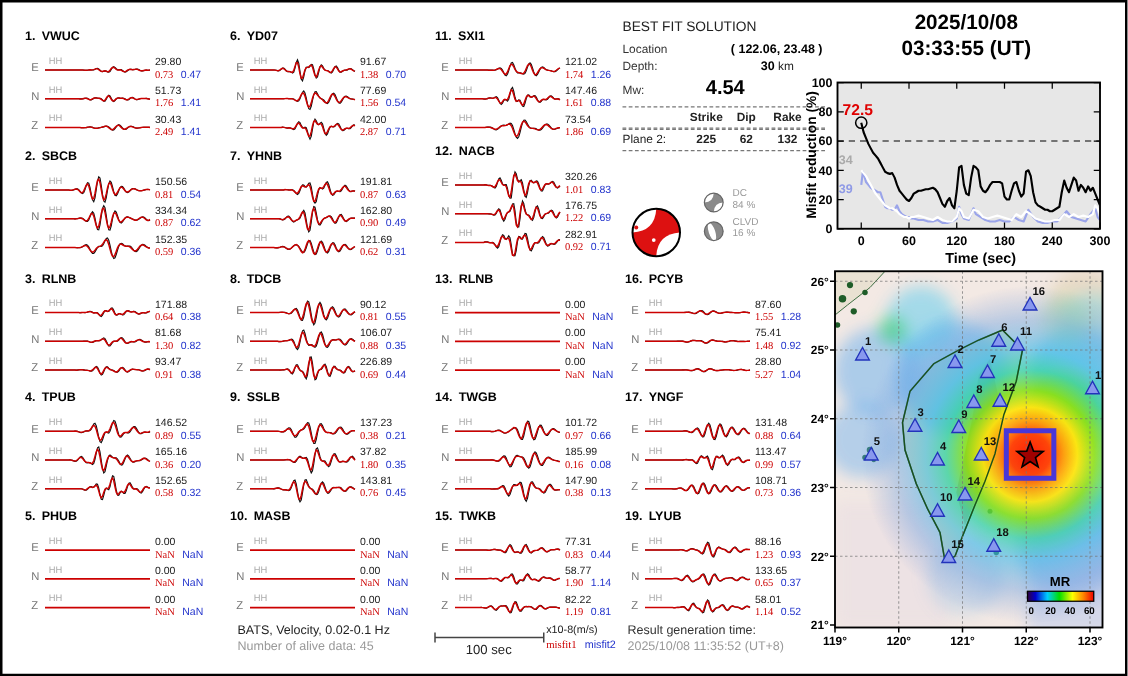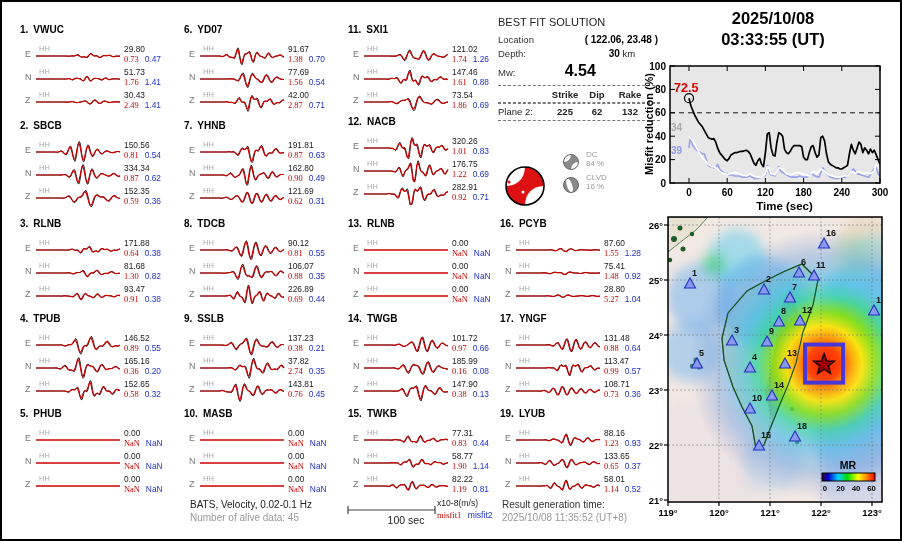--- a/index.html
+++ b/index.html
@@ -28,21 +28,21 @@
   .t-num{font-weight:bold;}
   .decomp{position:absolute;left:556px;top:148px;width:100px;}
   .d-item{position:relative;height:22px;margin-bottom:1px;}
   .d-ic{position:absolute;left:4px;top:3px;}
   .d-tx{position:absolute;left:28px;top:0;font-size:8px;color:#999;line-height:9px;}
   .rt-title{position:absolute;left:640px;top:6px;width:262px;text-align:center;
             font-weight:bold;font-size:16.5px;color:#000;line-height:21px;}
   .foot{position:absolute;font-size:10px;white-space:nowrap;text-align:center;}
   .gray{color:#999;}
   .scalebar{position:absolute;left:345px;top:503px;}
-  .scalebar-label{position:absolute;left:360px;top:512px;width:88px;text-align:center;font-size:10.5px;color:#222;}
+  .scalebar-label{position:absolute;left:345px;top:512px;width:88px;text-align:center;font-size:10.5px;color:#222;}
   .units{position:absolute;left:435px;top:496px;font-size:8.6px;color:#222;}
   .mflegend{position:absolute;left:435px;top:508px;font-size:8.6px;text-align:center;}
   svg{display:block;}
 </style>
 </head>
 <body>
 
 <div class="page">
 
   <div id="stations-root">
@@ -371,21 +371,21 @@
         </div>
         <div class="ch-row" style="top: 42px;">
           <span class="ch-l">N</span>
           <svg class="tr" width="86" height="24">
             <text x="3" y="8" font-size="7.5" fill="#aaa">HH</text>
             <polyline points="0,13.0 1,13.0 2,13.0 3,13.0 4,13.0 5,13.0 6,13.0 7,13.0 8,13.0 9,13.0 10,13.0 11,13.0 12,13.0 13,13.0 14,13.0 15,13.0 16,13.0 17,13.0 18,13.0 19,13.0 20,13.0 21,13.0 22,13.0 23,13.0 24,13.0 25,13.0 26,13.0 27,13.0 28,12.9 29,12.8 30,12.7 31,12.6 32,12.8 33,13.4 34,14.3 35,15.0 36,15.0 37,13.9 38,12.2 39,10.5 40,10.0 41,10.5 42,11.4 43,11.7 44,11.2 45,10.9 46,12.4 47,16.1 48,20.7 49,23.3 50,21.7 51,16.1 52,9.0 53,4.0 54,3.3 55,6.3 56,10.4 57,13.3 58,14.0 59,13.7 60,13.9 61,15.4 62,17.4 63,18.4 64,17.2 65,14.1 66,10.6 67,8.2 68,7.9 69,9.6 70,12.0 71,14.0 72,14.8 73,14.6 74,14.1 75,14.0 76,14.4 77,14.8 78,14.5 79,13.3 80,11.6 81,10.3 82,10.0 83,11.0 84,12.6" fill="none" stroke="#111" stroke-width="0.9"></polyline>
             <polyline points="0,13.0 1,13.0 2,13.0 3,13.0 4,13.0 5,13.0 6,13.0 7,13.0 8,13.0 9,13.0 10,13.0 11,13.0 12,13.0 13,13.0 14,13.0 15,13.0 16,13.0 17,13.0 18,13.0 19,13.0 20,13.0 21,13.0 22,13.0 23,13.0 24,13.0 25,13.0 26,13.0 27,13.0 28,12.9 29,12.8 30,12.7 31,12.8 32,13.1 33,13.6 34,14.3 35,14.6 36,14.2 37,13.1 38,11.8 39,10.9 40,10.7 41,11.1 42,11.6 43,11.6 44,11.5 45,12.1 46,14.3 47,17.7 48,20.5 49,20.9 50,17.8 51,12.5 52,7.5 53,5.0 54,5.8 55,8.7 56,11.7 57,13.4 58,13.8 59,14.0 60,14.9 61,16.3 62,17.4 63,17.1 64,15.1 65,12.3 66,9.8 67,8.7 68,9.3 69,11.1 70,12.9 71,14.2 72,14.5 73,14.3 74,14.1 75,14.2 76,14.4 77,14.3 78,13.6 79,12.4 80,11.1 81,10.5 82,10.9 83,12.0 84,13.2" fill="none" stroke="#cc0000" stroke-width="1.2"></polyline>
           </svg>
           <div class="vals">
             <div class="amp">37.82</div>
-            <div><span class="m1">2.74</span><span class="m2">0.35</span></div>
+            <div><span class="m1">1.80</span><span class="m2">0.35</span></div>
           </div>
         </div>
         <div class="ch-row" style="top: 65px;">
           <span class="ch-l">Z</span>
           <svg class="tr" width="86" height="24">
             <text x="3" y="8" font-size="7.5" fill="#aaa">HH</text>
             <polyline points="0,13.0 1,13.0 2,13.0 3,13.0 4,13.0 5,13.0 6,13.0 7,13.0 8,13.0 9,13.0 10,13.0 11,13.0 12,13.0 13,13.0 14,13.0 15,13.0 16,13.0 17,13.0 18,13.0 19,13.2 20,12.9 21,12.6 22,12.3 23,12.3 24,12.7 25,13.3 26,13.8 27,14.0 28,13.9 29,13.9 30,14.2 31,14.5 32,14.1 33,12.3 34,9.3 35,6.5 36,6.0 37,9.1 38,15.1 39,21.2 40,23.5 41,22.0 42,16.3 43,9.9 44,6.0 45,5.8 46,8.1 47,10.9 48,12.5 49,13.0 50,13.3 51,14.4 52,16.3 53,17.7 54,17.5 55,15.2 56,11.7 57,8.7 58,7.5 59,8.7 60,11.5 61,14.6 62,16.5 63,16.6 64,15.4 65,13.7 66,12.4 67,11.9 68,12.0 69,12.1 70,12.0 71,11.8 72,11.8 73,12.4 74,13.6 75,14.7 76,15.2 77,14.8 78,13.6 79,12.3 80,11.5 81,11.4 82,12.0 83,12.8 84,13.4" fill="none" stroke="#111" stroke-width="0.9"></polyline>
             <polyline points="0,13.0 1,13.0 2,13.0 3,13.0 4,13.0 5,13.0 6,13.0 7,13.0 8,13.0 9,13.0 10,13.0 11,13.0 12,13.0 13,13.0 14,13.0 15,13.0 16,13.0 17,13.0 18,13.0 19,13.0 20,12.8 21,12.6 22,12.5 23,12.6 24,12.9 25,13.3 26,13.6 27,13.8 28,13.8 29,14.0 30,14.2 31,14.0 32,13.0 33,11.1 34,8.7 35,7.4 36,8.5 37,12.3 38,17.2 39,21.0 40,21.4 41,18.4 42,13.4 43,9.0 44,7.0 45,7.6 46,9.6 47,11.4 48,12.4 49,13.1 50,14.0 51,15.5 52,16.9 53,17.2 54,15.9 55,13.2 56,10.4 57,8.7 58,8.7 59,10.5 60,13.0 61,15.1 62,16.0 63,15.6 64,14.4 65,13.2 66,12.4 67,12.1 68,12.1 69,12.0 70,11.9 71,11.9 72,12.2 73,13.1 74,14.1 75,14.8 76,14.8 77,14.0 78,12.9 79,12.0 80,11.6 81,11.9 82,12.4 83,13.1 84,13.4" fill="none" stroke="#cc0000" stroke-width="1.2"></polyline>
           </svg>
           <div class="vals">

